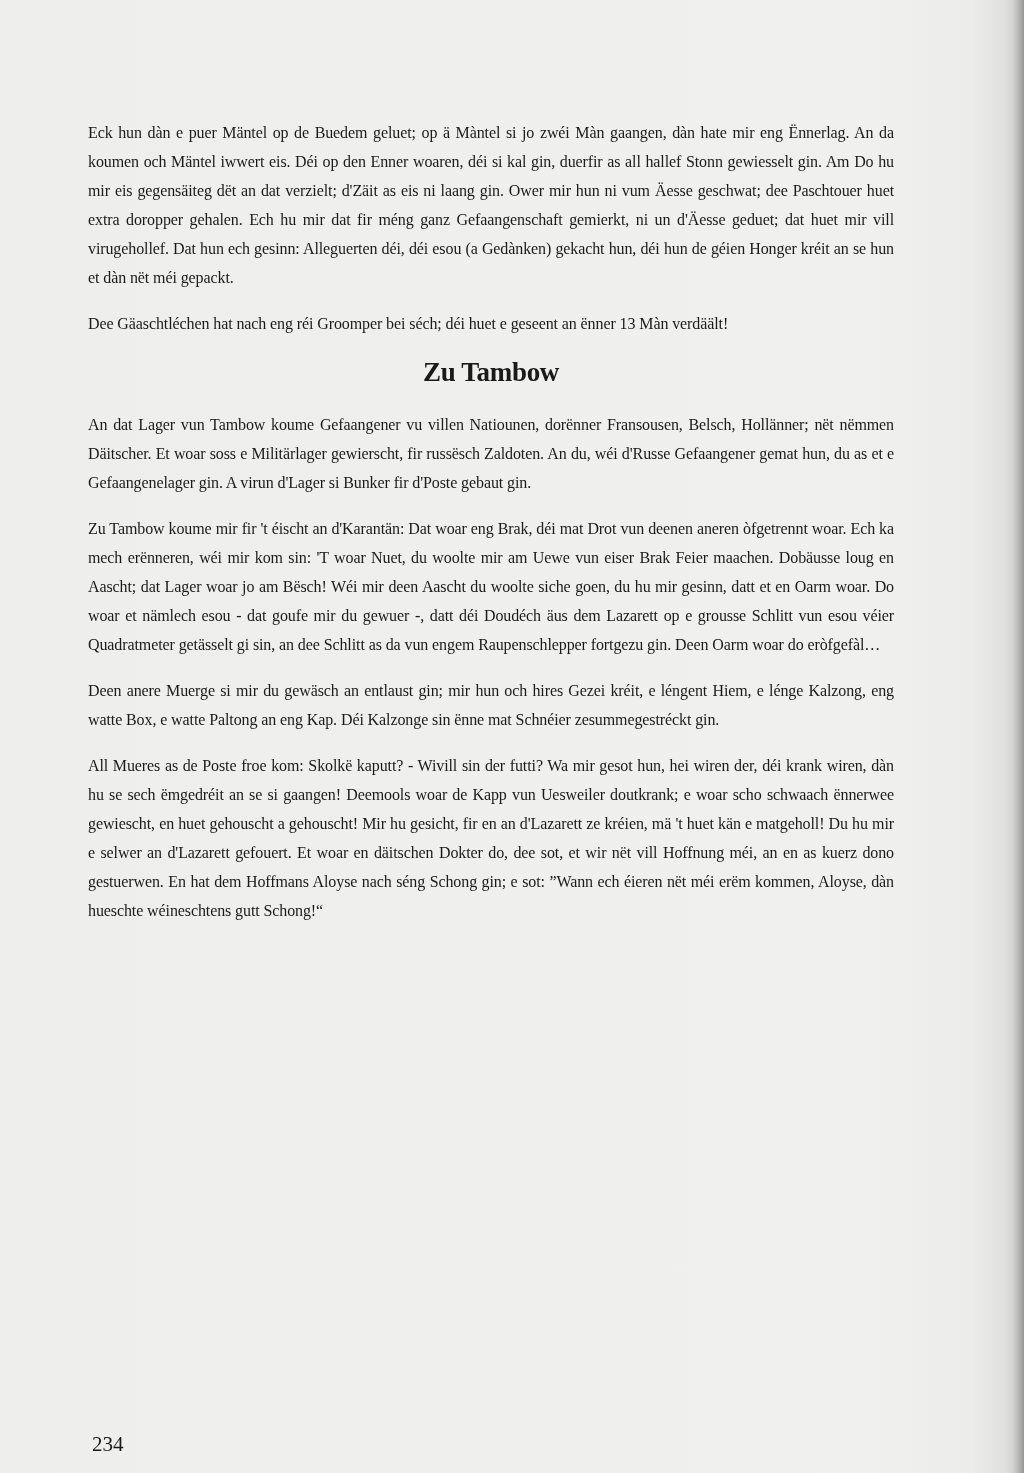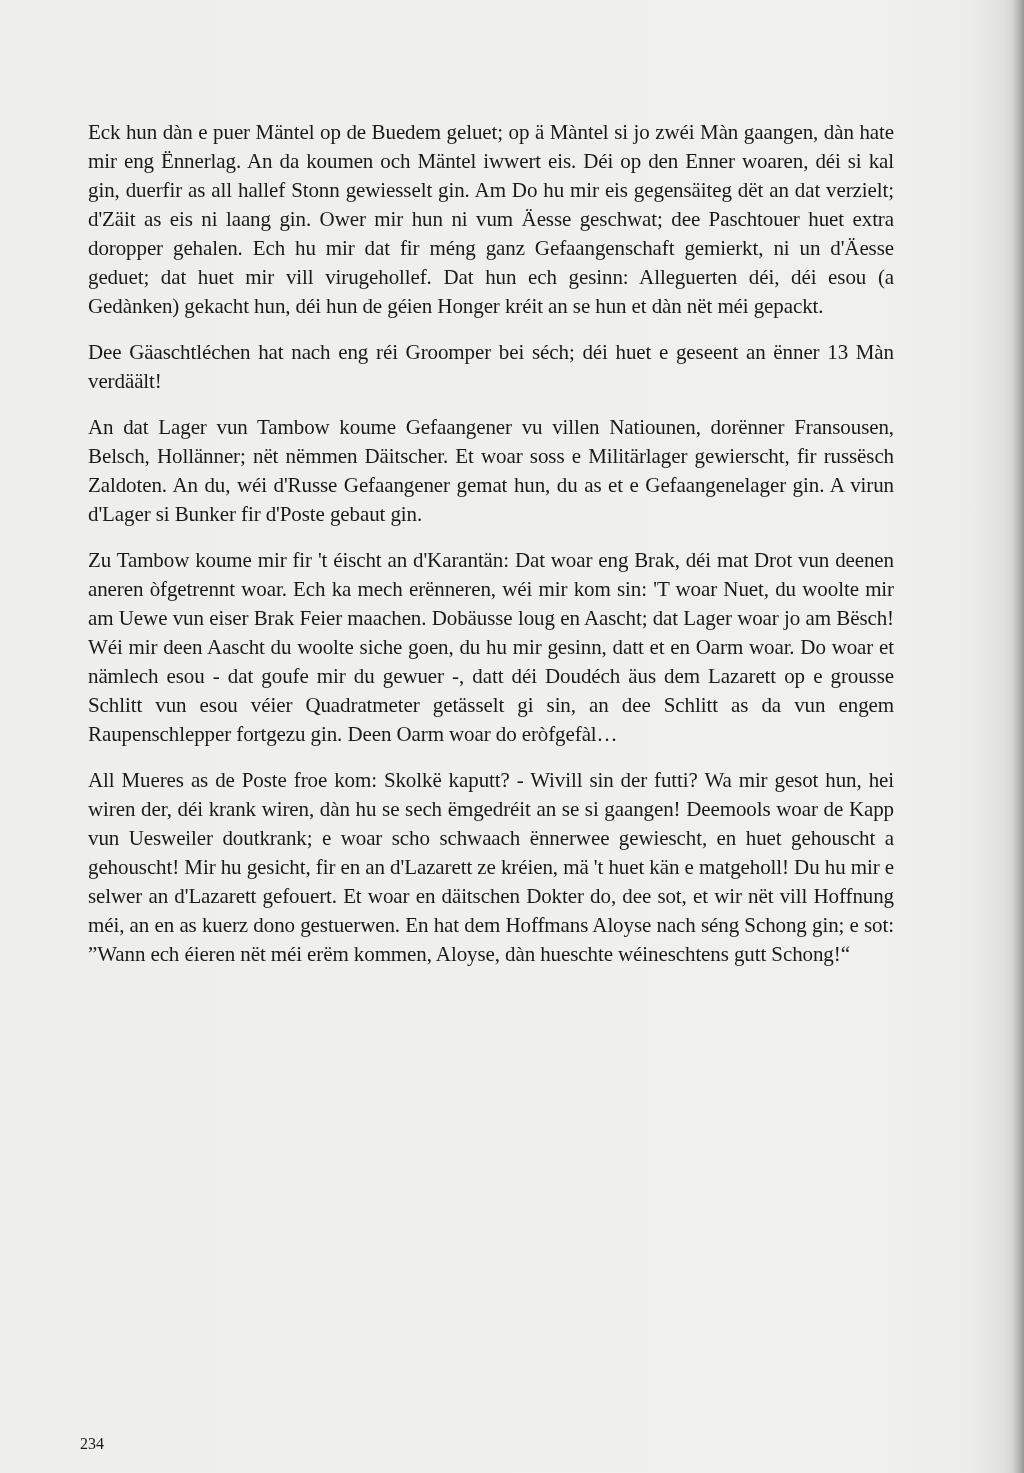--- a/index.html
+++ b/index.html
@@ -25,51 +25,53 @@
       background: linear-gradient(to right, rgba(0,0,0,0) 0%, rgba(0,0,0,0.12) 60%, rgba(0,0,0,0.25) 100%);
     }
     .text-block {
       position: absolute;
       left: 88px;
       top: 118px;
       width: 806px;
     }
     p.para {
       margin: 0 0 17px 0;
-      font-size: 21px;
+      font-size: 16px;
       line-height: 29px;
       text-align: justify;
       letter-spacing: -0.1px;
     }
     h2.section-title {
       margin: 10px 0 21px 0;
       font-size: 27px;
       line-height: 34px;
       font-weight: bold;
       text-align: center;
       letter-spacing: -0.3px;
     }
     .page-number {
       position: absolute;
-      left: 80px;
+      left: 92px;
       top: 1431px;
-      font-size: 16px;
+      font-size: 21px;
       line-height: 26px;
     }
   </style>
 </head>
 <body>
 
 <div class="page">
   <div class="edge-shadow"></div>
 
   <div class="text-block">
     <p class="para">Eck hun dàn e puer Mäntel op de Buedem geluet; op ä Màntel si jo zwéi Màn gaangen, dàn hate mir eng Ënnerlag. An da koumen och Mäntel iwwert eis. Déi op den Enner woaren, déi si kal gin, duerfir as all hallef Stonn gewiesselt gin. Am Do hu mir eis gegensäiteg dët an dat verzielt; d'Zäit as eis ni laang gin. Ower mir hun ni vum Äesse geschwat; dee Paschtouer huet extra doropper gehalen. Ech hu mir dat fir méng ganz Gefaangenschaft gemierkt, ni un d'Äesse geduet; dat huet mir vill virugehollef. Dat hun ech gesinn: Alleguerten déi, déi esou (a Gedànken) gekacht hun, déi hun de géien Honger kréit an se hun et dàn nët méi gepackt.</p>
     <p class="para">Dee Gäaschtléchen hat nach eng réi Groomper bei séch; déi huet e geseent an ënner 13 Màn verdäält!</p>
 
+    <h2 class="section-title">Zu Tambow</h2>
 
     <p class="para">An dat Lager vun Tambow koume Gefaangener vu villen Natiounen, dorënner Fransousen, Belsch, Hollänner; nët nëmmen Däitscher. Et woar soss e Militärlager gewierscht, fir russësch Zaldoten. An du, wéi d'Russe Gefaangener gemat hun, du as et e Gefaangenelager gin. A virun d'Lager si Bunker fir d'Poste gebaut gin.</p>
     <p class="para">Zu Tambow koume mir fir 't éischt an d'Karantän: Dat woar eng Brak, déi mat Drot vun deenen aneren òfgetrennt woar. Ech ka mech erënneren, wéi mir kom sin: 'T woar Nuet, du woolte mir am Uewe vun eiser Brak Feier maachen. Dobäusse loug en Aascht; dat Lager woar jo am Bësch! Wéi mir deen Aascht du woolte siche goen, du hu mir gesinn, datt et en Oarm woar. Do woar et nämlech esou - dat goufe mir du gewuer -, datt déi Doudéch äus dem Lazarett op e grousse Schlitt vun esou véier Quadratmeter getässelt gi sin, an dee Schlitt as da vun engem Raupenschlepper fortgezu gin. Deen Oarm woar do eròfgefàl…</p>
+    <p class="para">Deen anere Muerge si mir du gewäsch an entlaust gin; mir hun och hires Gezei kréit, e léngent Hiem, e lénge Kalzong, eng watte Box, e watte Paltong an eng Kap. Déi Kalzonge sin ënne mat Schnéier zesummegestréckt gin.</p>
     <p class="para">All Mueres as de Poste froe kom: Skolkë kaputt? - Wivill sin der futti? Wa mir gesot hun, hei wiren der, déi krank wiren, dàn hu se sech ëmgedréit an se si gaangen! Deemools woar de Kapp vun Uesweiler doutkrank; e woar scho schwaach ënnerwee gewiescht, en huet gehouscht a gehouscht! Mir hu gesicht, fir en an d'Lazarett ze kréien, mä 't huet kän e matgeholl! Du hu mir e selwer an d'Lazarett gefouert. Et woar en däitschen Dokter do, dee sot, et wir nët vill Hoffnung méi, an en as kuerz dono gestuerwen. En hat dem Hoffmans Aloyse nach séng Schong gin; e sot: ”Wann ech éieren nët méi erëm kommen, Aloyse, dàn hueschte wéineschtens gutt Schong!“</p>
   </div>
 
   <div class="page-number">234</div>
 </div>
 
 </body></html>

